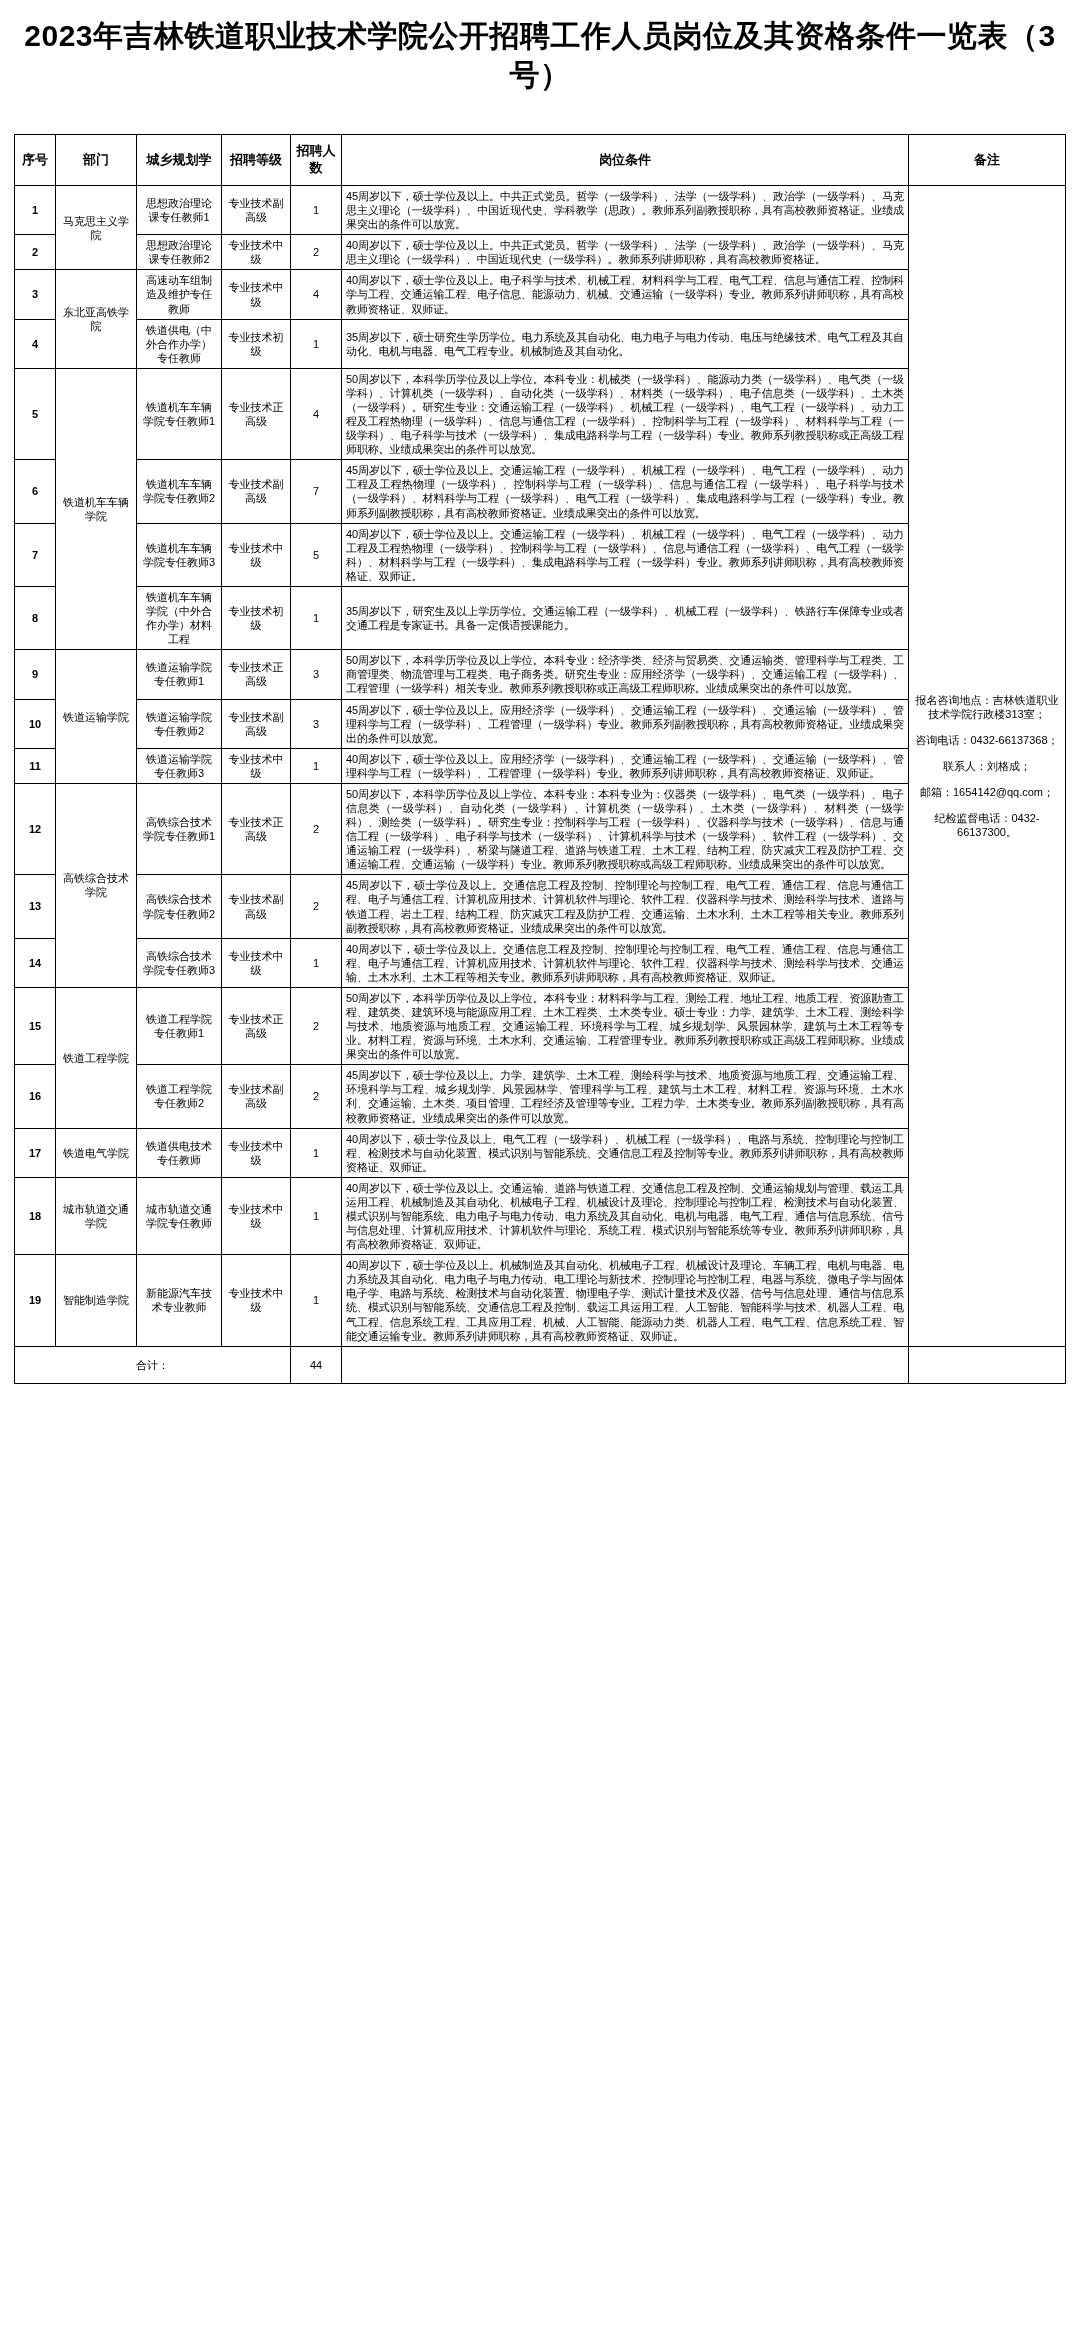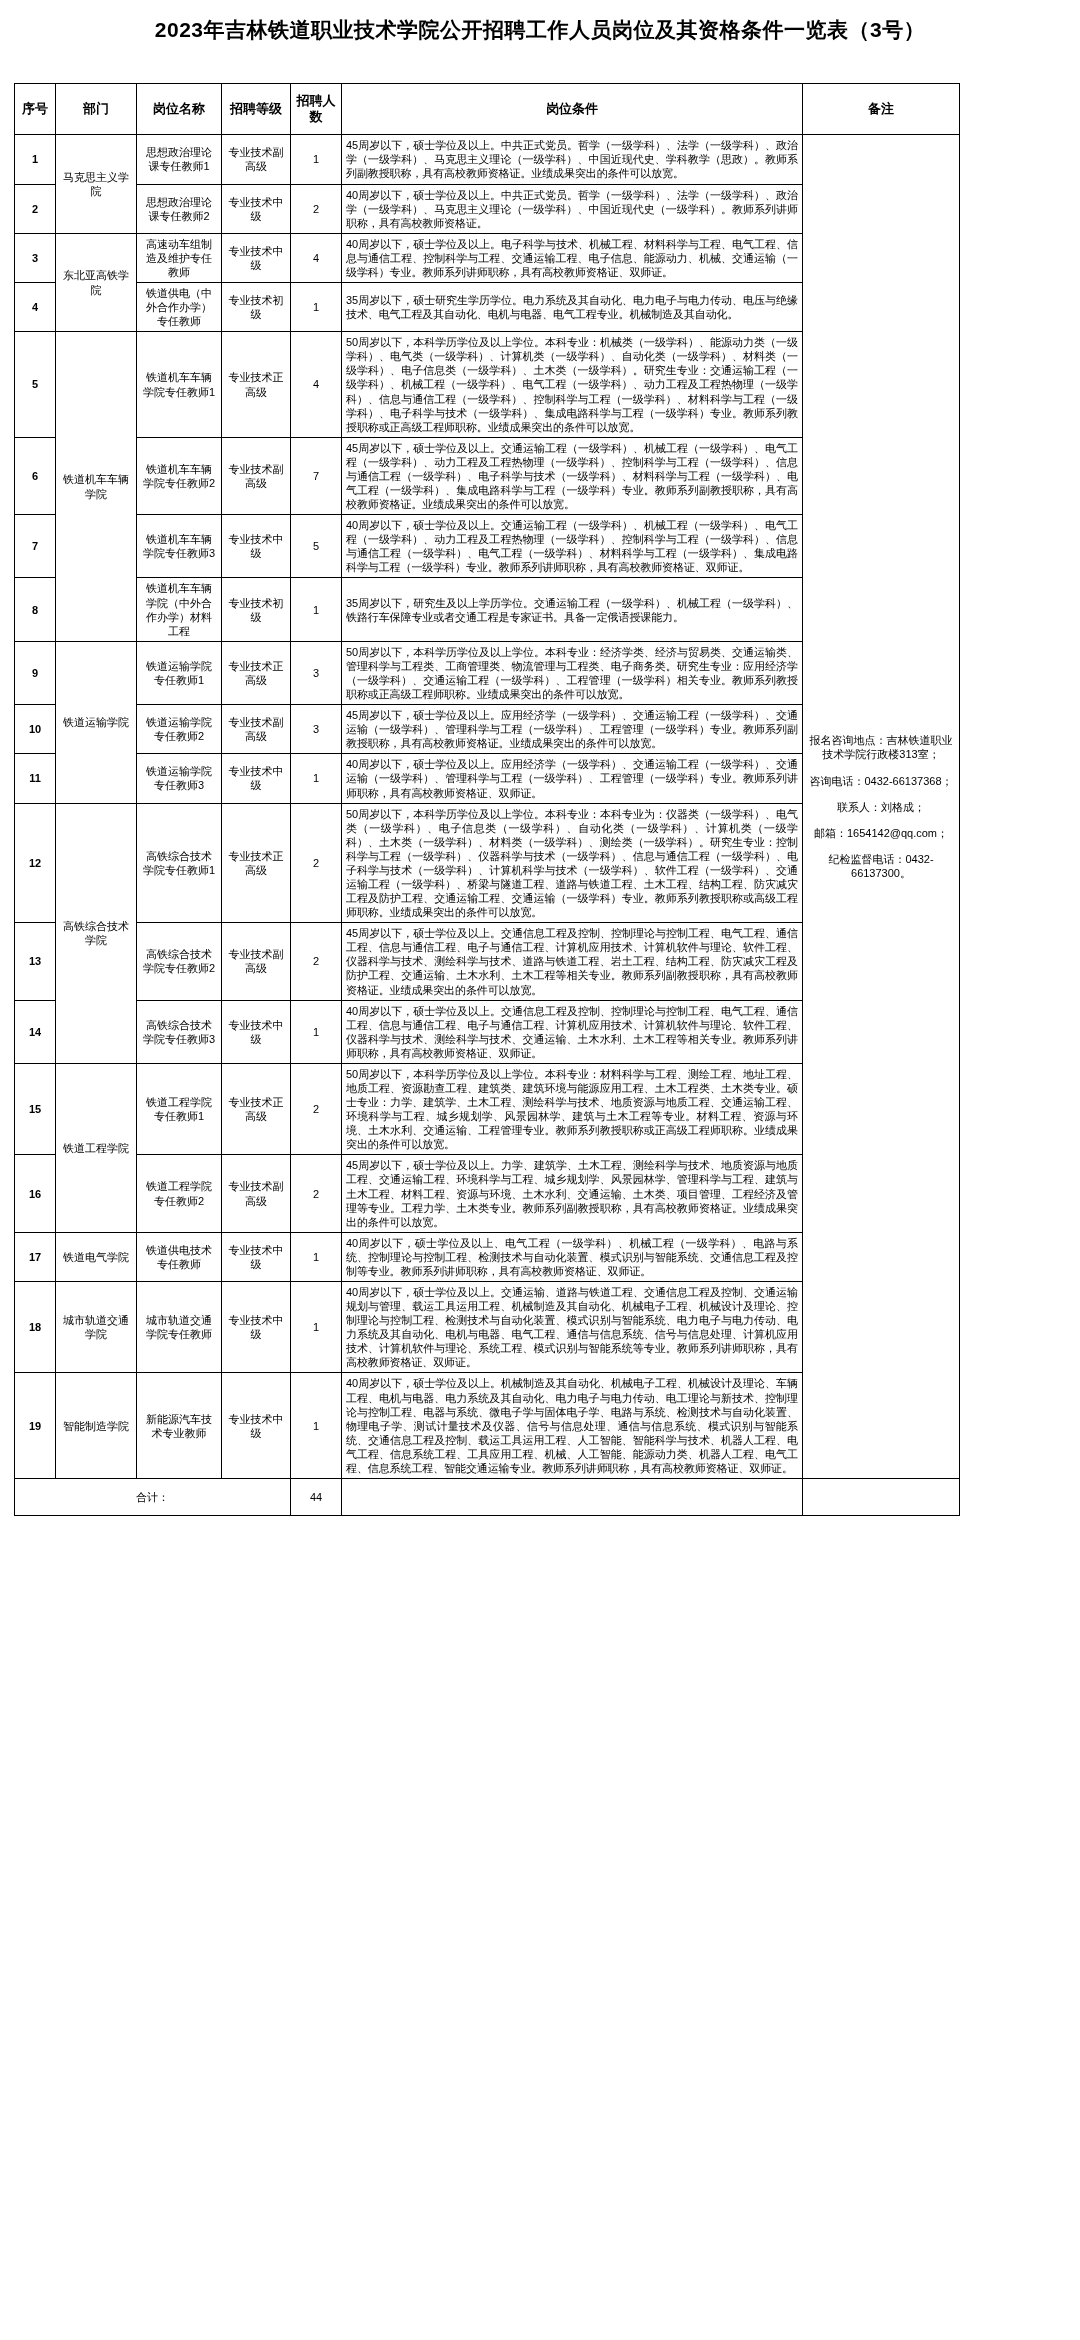--- a/index.html
+++ b/index.html
@@ -4,29 +4,29 @@
 <style>
   html,body{margin:0;padding:0;background:#ffffff;}
   body{
     font-family:"Liberation Sans","DejaVu Sans",sans-serif;
     width:1080px;
     color:#000;
   }
   .page{width:1080px;box-sizing:border-box;padding:10px 14px 20px 14px;}
   .doc-title{
     text-align:center;
-    font-size:21px;
+    font-size:30px;
     font-weight:bold;
     letter-spacing:0.5px;
     margin:6px 0 10px 0;
     line-height:1.3;
   }
   table.main{
     border-collapse:collapse;
-    width:946px;
+    width:1052px;
     table-layout:fixed;
     margin-top:40px;
   }
   table.main th, table.main td{
     border:1px solid #000;
     vertical-align:middle;
     padding:3px 4px;
     font-size:11px;
     line-height:1.28;
   }
@@ -55,21 +55,21 @@
 
 <div class="page">
 
   <div class="doc-title">2023年吉林铁道职业技术学院公开招聘工作人员岗位及其资格条件一览表（3号）</div>
 
   <table class="main">
     <thead>
       <tr>
         <th class="c-seq">序号</th>
         <th class="c-dept">部门</th>
-        <th class="c-post">岗位名称</th>
+        <th class="c-post">城乡规划学</th>
         <th class="c-level">招聘等级</th>
         <th class="c-num">招聘人数</th>
         <th class="c-cond">岗位条件</th>
         <th class="c-remark">备注</th>
       </tr>
     </thead>
     <tbody id="table-body">
         <tr>
           <td class="c-seq">1</td>
           <td class="c-dept" rowspan="2">马克思主义学院</td>

